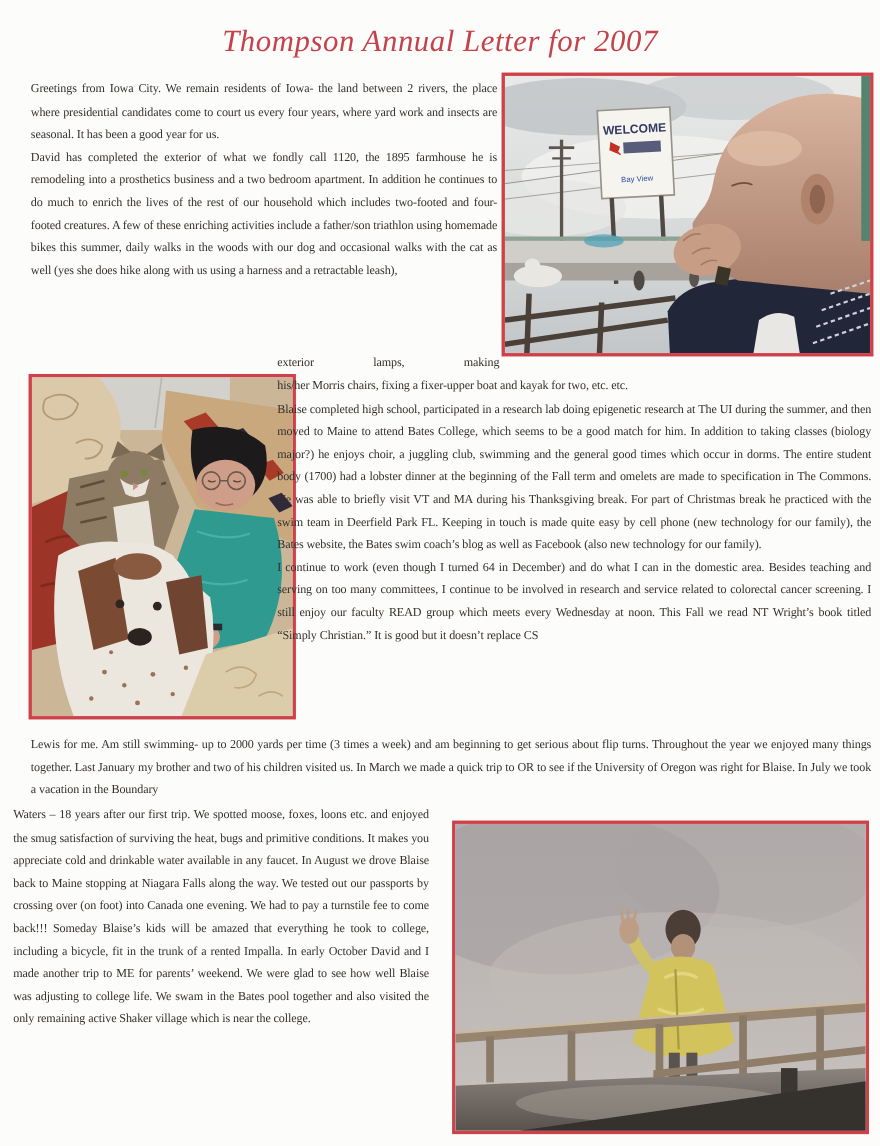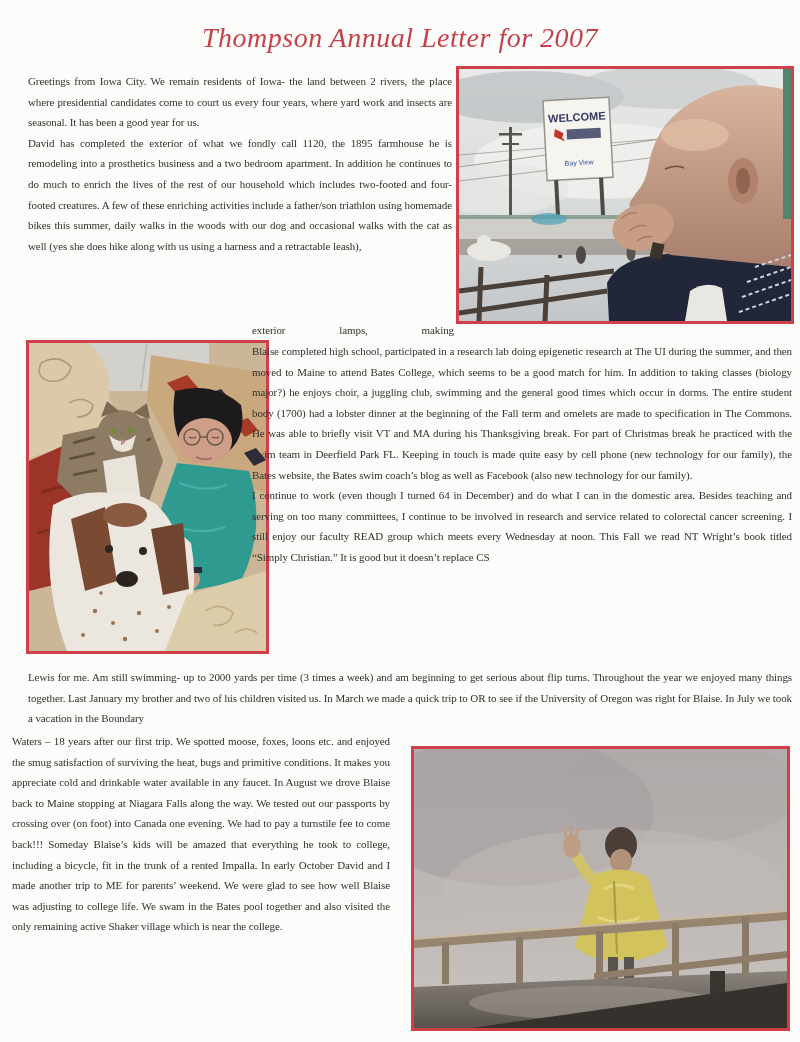--- a/index.html
+++ b/index.html
@@ -251,20 +251,21 @@
   </div>
 
   <div class="seg seg-a">
     <p>Greetings from Iowa City.  We remain residents of Iowa- the land between 2 rivers, the place where presidential candidates come to court us every four years, where yard work and insects are seasonal.  It has been a good year for us.</p>
     <p>David has completed the exterior of what we fondly call 1120, the 1895 farmhouse he is remodeling into a prosthetics business and a two bedroom apartment.  In addition he continues to do much to enrich the lives of the rest of our household which includes two-footed and four-footed creatures.   A few of these enriching activities include a father/son triathlon using homemade bikes this summer, daily walks in the woods with our dog and occasional walks with the cat as well (yes she does hike along with us using a harness and a retractable leash),</p>
   </div>
 
   <div class="seg seg-b">exterior lamps, making</div>
 
   <div class="seg seg-c">
+    <p>his/her Morris chairs, fixing a fixer-upper boat and kayak for two, etc. etc.</p>
     <p>Blaise completed high school, participated in a research lab doing epigenetic research at The UI during the summer, and then moved to Maine to attend Bates College, which seems to be a good match for him.  In addition to taking classes (biology major?) he enjoys choir, a juggling club, swimming and the general good times which occur in dorms.  The entire student body (1700) had a lobster dinner at the beginning of the Fall term and omelets are made to specification in The Commons.  He was able to briefly visit VT and MA during his Thanksgiving break.  For part of Christmas break he practiced with the swim team in Deerfield Park FL.   Keeping in touch is made quite easy by cell phone (new technology for our family), the Bates website, the Bates swim coach’s blog as well as Facebook (also new technology for our family).</p>
     <p>I continue to work (even though I turned 64 in December) and do what I can in the domestic area.  Besides teaching and serving on too many committees, I continue to be involved in research and service related to colorectal cancer screening.   I still enjoy our faculty READ group which meets every Wednesday at noon.  This Fall we read NT Wright’s book titled “Simply Christian.”  It is good but it doesn’t replace CS</p>
   </div>
 
   <div class="seg seg-d">
     <p>Lewis for me.  Am still swimming- up to 2000 yards per time (3 times a week) and am beginning to get serious about flip turns.  Throughout the year we enjoyed many things together.  Last January my brother and two of his children visited us.  In March we made a quick trip to OR to see if the University of Oregon was right for Blaise.  In July we took a vacation in the Boundary</p>
   </div>
 
   <div class="seg seg-e">
     <p>Waters – 18 years after our first trip.  We spotted moose, foxes, loons etc. and enjoyed the smug satisfaction of surviving the heat, bugs and primitive conditions.  It makes you appreciate cold and drinkable water available in any faucet.  In August we drove Blaise back to Maine stopping at Niagara Falls along the way.  We tested out our passports by crossing over (on foot) into Canada one evening.  We had to pay a turnstile fee to come back!!!  Someday Blaise’s kids will be amazed that everything he took to college, including a bicycle, fit in the trunk of a rented Impalla.  In early October David and I made another trip to ME for parents’ weekend.   We were glad to see how well Blaise was adjusting to college life.  We swam in the Bates pool together and also visited the only remaining active Shaker village which is near the college.</p>

